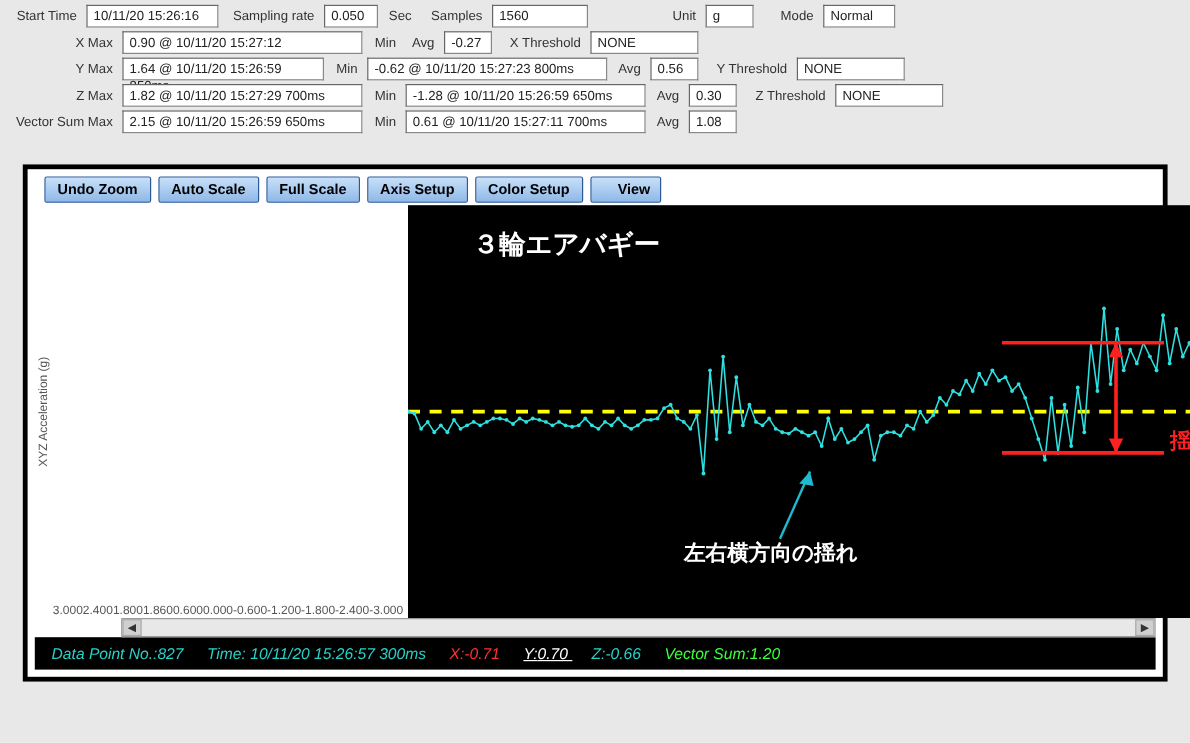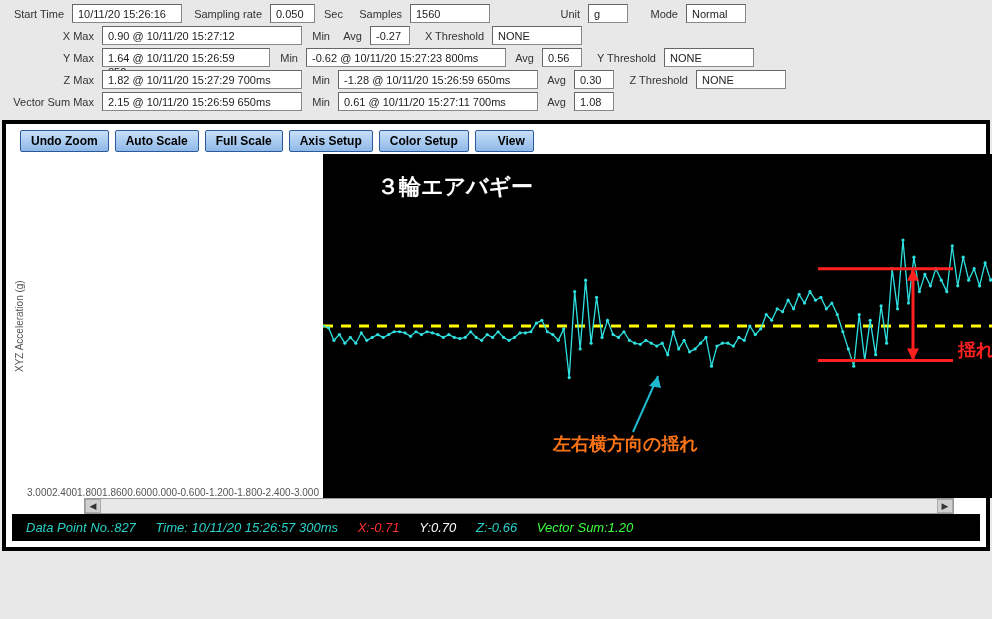--- a/index.html
+++ b/index.html
@@ -31,21 +31,21 @@
     border-top-color: #666;
     border-left-color: #666;
     padding: 2px 5px;
     font-size: 11px;
     height: 19px;
     line-height: 14px;
     color: #222;
   }
   .chart-frame {
     border: 4px solid #000;
-    margin: 2px;
+    margin: 19px;
     background: #fff;
     padding: 6px;
   }
   .toolbar {
     display: flex;
     gap: 6px;
     margin-bottom: 2px;
     padding-left: 8px;
   }
   .tool-btn {
@@ -112,34 +112,34 @@
   }
   .status-bar {
     background: #000;
     padding: 6px 14px;
     font-size: 13px;
     font-style: italic;
   }
   .status-item { margin-right: 16px; }
   .c-teal { color: #29d0c7; }
   .c-red { color: #ff3030; }
-  .c-white { color: #fff; }
+  .c-white { color: #fff; text-decoration: underline; }
   .c-lime { color: #3cff3c; }
   svg { display: block; }
   .anno-title {
     position: absolute;
     color: #fff;
     font-size: 22px;
     font-weight: bold;
     left: 54px;
     top: 18px;
   }
   .anno-cyan {
     position: absolute;
-    color: #f97316;
+    color: #ffffff;
     font-size: 18px;
     font-weight: bold;
     left: 230px;
     top: 278px;
   }
   .anno-red {
     position: absolute;
     color: #ff2020;
     font-size: 18px;
     font-weight: bold;

